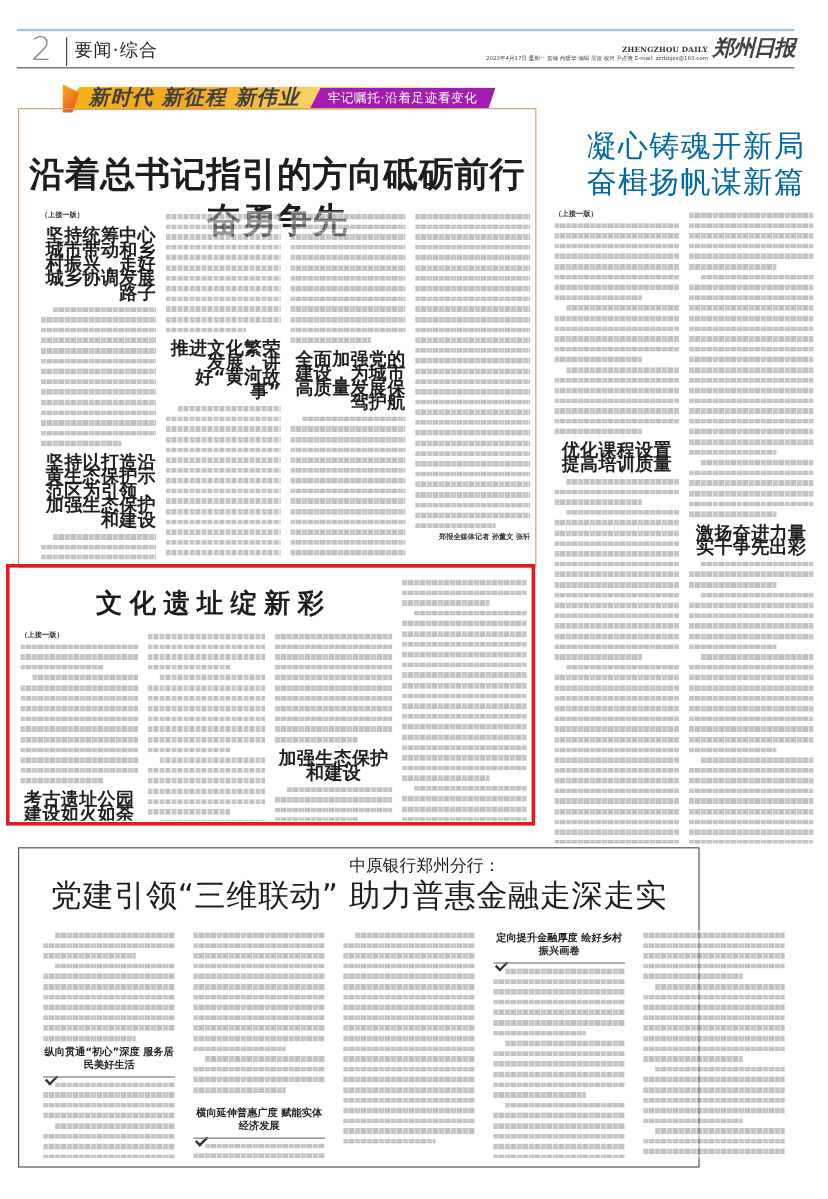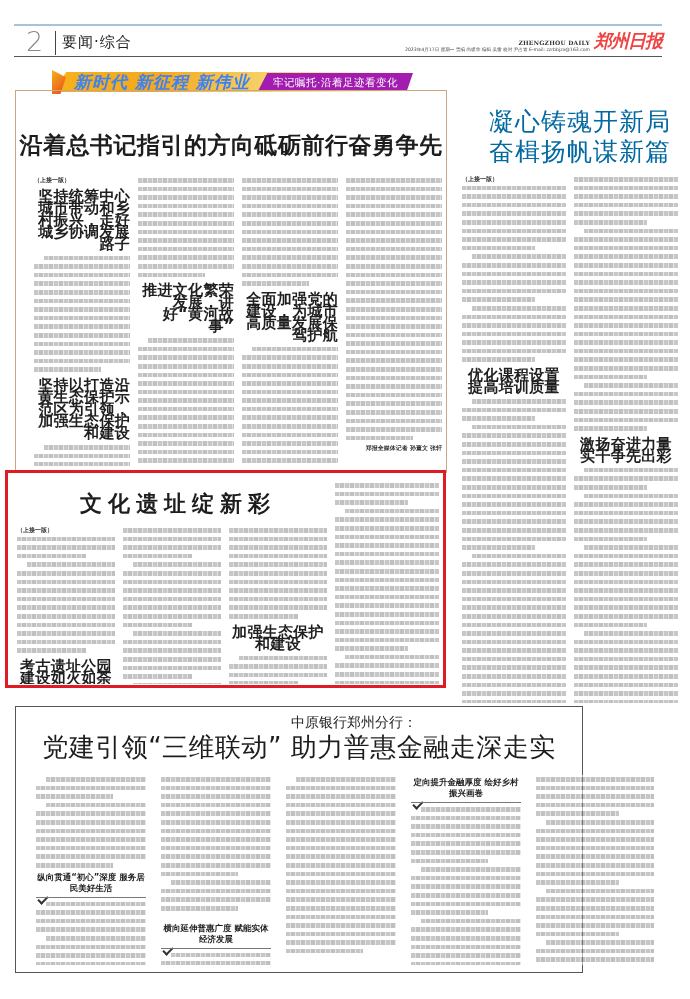--- a/index.html
+++ b/index.html
@@ -9,33 +9,33 @@
   
   .top-rule { position: absolute; left: 14px; top: 24px; width: 648px; height: 2px; background: #a9c1d9; }
   .masthead { position: absolute; left: 14px; top: 27px; width: 648px; height: 30px; border-bottom: 1px solid #555; }
   .page-num { position: absolute; left: 12px; top: 0px; font-family: "DejaVu Sans", sans-serif; font-size: 27px; line-height: 30px; color: #8a8a8a; font-weight: 300; }
   .page-sep { position: absolute; left: 41px; top: 4px; width: 1px; height: 24px; background: #444; }
   .section-name { position: absolute; left: 48px; top: 5px; font-size: 15px; line-height: 20px; color: #222; letter-spacing: 1px; }
   .mast-right { position: absolute; right: 0; top: 3px; display: flex; align-items: flex-end; gap: 4px; }
   .mast-info { display: flex; flex-direction: column; align-items: flex-end; }
   .mast-en { font-family: "DejaVu Serif", serif; font-size: 6px; font-weight: bold; color: #333; letter-spacing: 0.2px; }
   .mast-date { font-size: 4.6px; color: #444; white-space: nowrap; margin-top: 1px; }
-  .mast-logo { font-family: "DejaVu Serif", serif; font-size: 18px; color: #ef4444; font-style: italic; font-weight: bold; line-height: 22px; letter-spacing: -1px; }
+  .mast-logo { font-family: "DejaVu Serif", serif; font-size: 18px; color: #404040; font-style: italic; font-weight: bold; line-height: 22px; letter-spacing: -1px; }
 
   
   .banner { position: absolute; left: 52px; top: 70px; width: 360px; height: 26px; }
   .banner-bg { position: absolute; left: 0; top: 2px; width: 360px; height: 20px; background: linear-gradient(100deg, #f6b21b 0%, #f4a81f 30%, #f6d36b 60%, rgba(255,255,255,0) 100%); clip-path: polygon(4% 0, 100% 0, 100% 100%, 0 100%); }
   .banner-slash { position: absolute; left: 0px; top: 0px; width: 14px; height: 24px; background: linear-gradient(135deg, #f5b21a 0%, #e8491e 100%); clip-path: polygon(0 0, 100% 30%, 60% 100%, 0 100%); }
-  .banner-title { position: absolute; left: 22px; top: 0px; font-family: "DejaVu Serif", serif; font-style: italic; font-weight: bold; font-size: 17px; line-height: 24px; color: #3b82f6; letter-spacing: 1px; white-space: nowrap; }
+  .banner-title { position: absolute; left: 22px; top: 0px; font-family: "DejaVu Serif", serif; font-style: italic; font-weight: bold; font-size: 17px; line-height: 24px; color: #404040; letter-spacing: 1px; white-space: nowrap; }
   .banner-tag { position: absolute; left: 206px; top: 3px; width: 155px; height: 18px; background: #a21caf; clip-path: polygon(6% 0, 100% 0, 96% 100%, 0 100%); }
   .banner-tag span { display: block; text-align: center; color: #fff; font-size: 10.5px; line-height: 18px; letter-spacing: 0.5px; }
 
   
   .lead-box { position: absolute; left: 15px; top: 90px; width: 432px; height: 383px; border: 1.5px solid #c9a684; }
-  .lead-title { position: absolute; left: 0; top: 35px; width: 100%; text-align: center; font-size: 23px; line-height: 38px; color: #1d1d1d; font-weight: bold; letter-spacing: 0.5px; }
+  .lead-title { position: absolute; left: 0; top: 35px; width: 100%; text-align: center; font-size: 29px; line-height: 38px; color: #1d1d1d; font-weight: bold; letter-spacing: 0.5px; }
 
   .right-title { position: absolute; left: 480px; top: 107px; width: 200px; text-align: center; font-size: 25px; line-height: 30px; color: #0369a1; font-weight: normal; letter-spacing: 1px; }
 
   
   .col { position: absolute; font-size: 5.2px; line-height: 8.6px; color: #555; text-align: justify; overflow: hidden; }
   .kicker { font-size: 6px; font-weight: bold; color: #333; }
   .subhead { font-size: 15px; line-height: 12px; font-weight: bold; color: #1f1f1f; margin: 5px 0 4px; letter-spacing: 0.3px; }
   .subhead.center { text-align: center; }
   .subhead.right { text-align: right; }
   .line { height: 8.6px; background: repeating-linear-gradient(90deg, #9a9a9a 0 4px, #c9c9c9 4px 5px, #8e8e8e 5px 9px, #d6d6d6 9px 10px); opacity: 0.55; margin-bottom: 0; border-top: 2.5px solid #fff; border-bottom: 2.5px solid #fff; }

